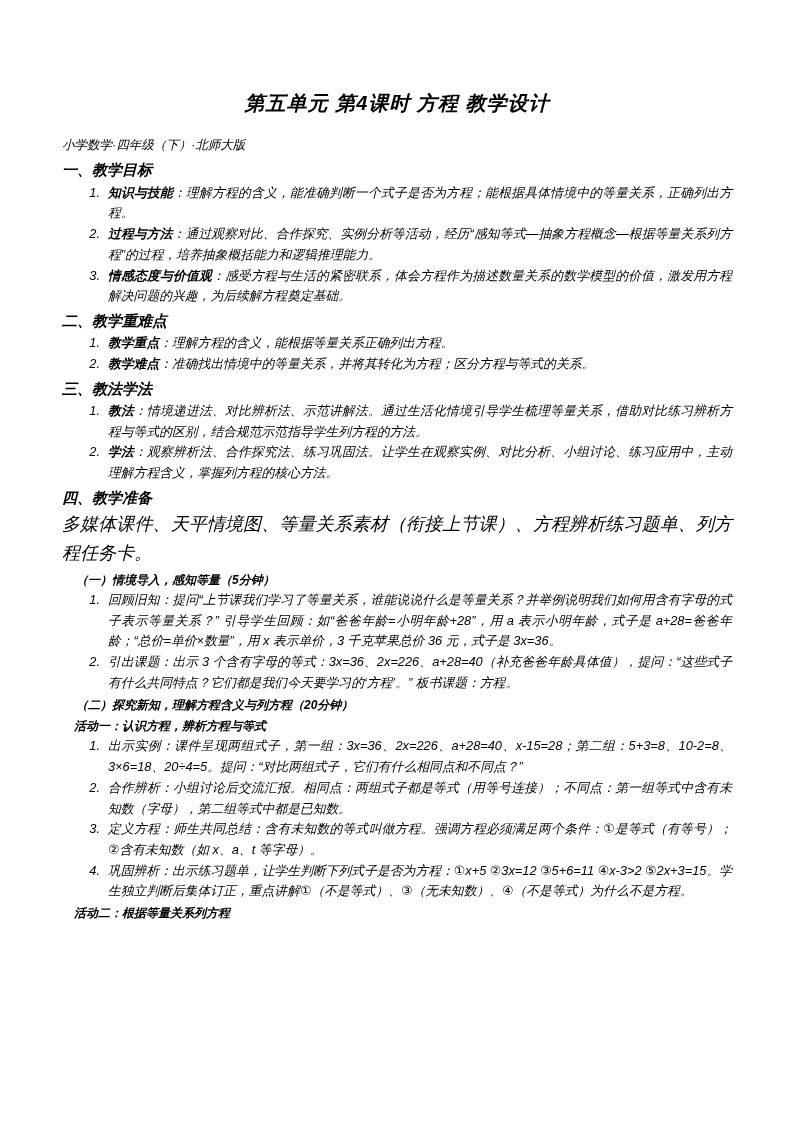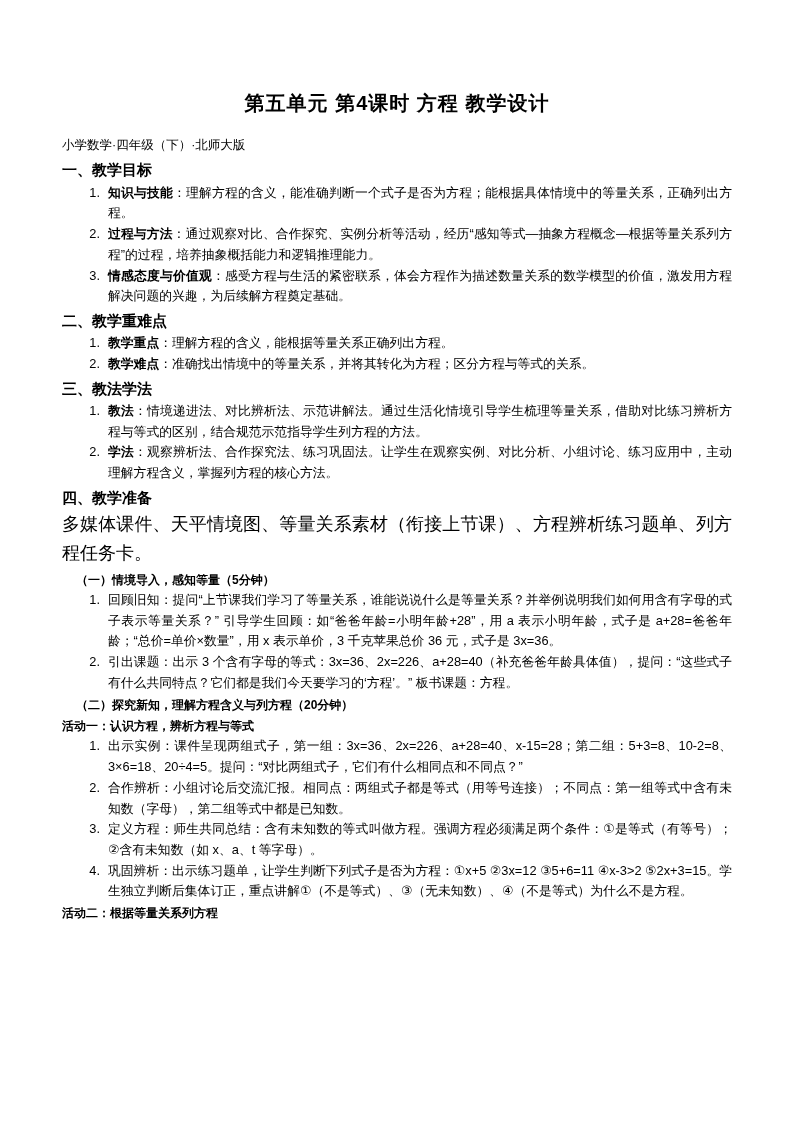--- a/index.html
+++ b/index.html
@@ -11,20 +11,21 @@
     width: 794px;
     height: 1123px;
     font-family: "Liberation Sans", "DejaVu Sans", sans-serif;
     color: #000000;
   }
   .page {
     box-sizing: border-box;
     width: 794px;
     min-height: 1123px;
     padding: 88px 62px 71px 62px;
+    font-style: italic;
   }
   .doc-title {
     text-align: center;
     font-size: 20px;
     font-weight: bold;
     letter-spacing: 1px;
     margin: 0 0 18px 0;
     line-height: 1.5;
   }
   .subtitle {
@@ -38,21 +39,21 @@
     line-height: 1.62;
     margin: 2px 0 0 0;
   }
   .h3 {
     font-size: 12px;
     font-weight: bold;
     line-height: 1.62;
     margin: 2px 0 0 14px;
   }
   .h3.flat {
-    margin-left: 0;
+    margin-left: 12px;
   }
   .plain {
     font-size: 18px;
     line-height: 1.62;
     margin: 0;
     text-align: justify;
   }
   ol.numlist {
     list-style: none;
     margin: 0;

